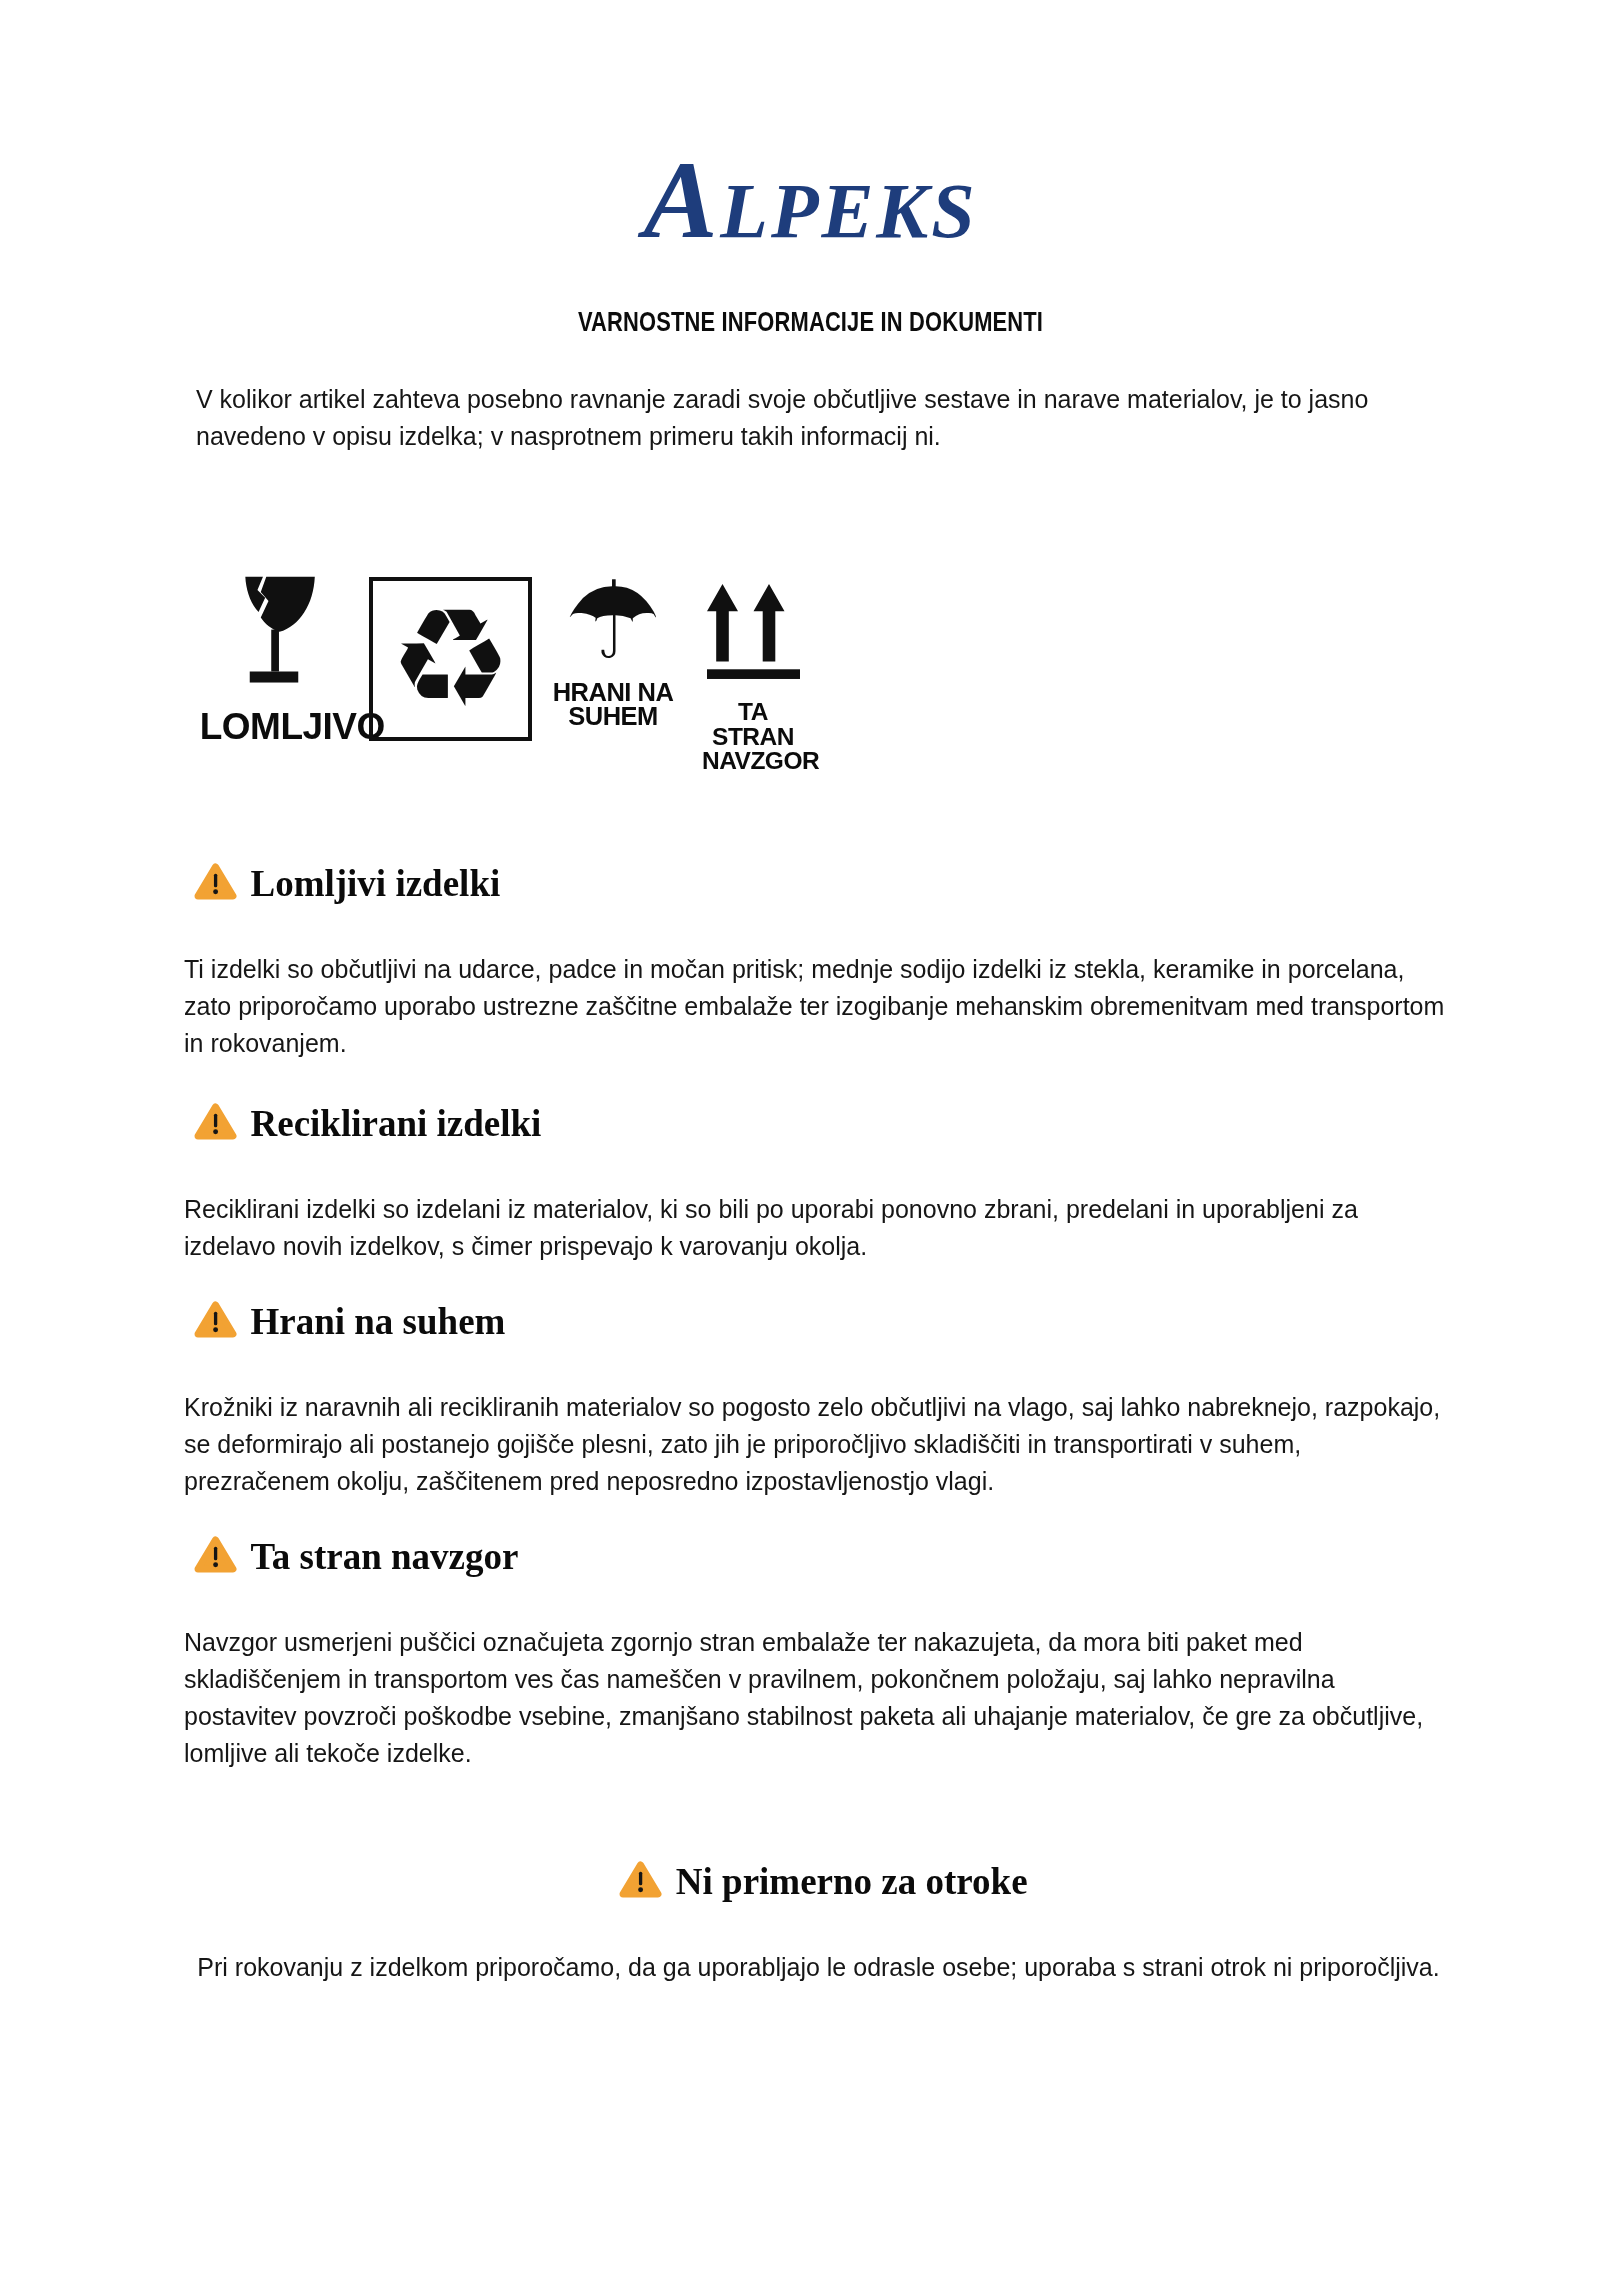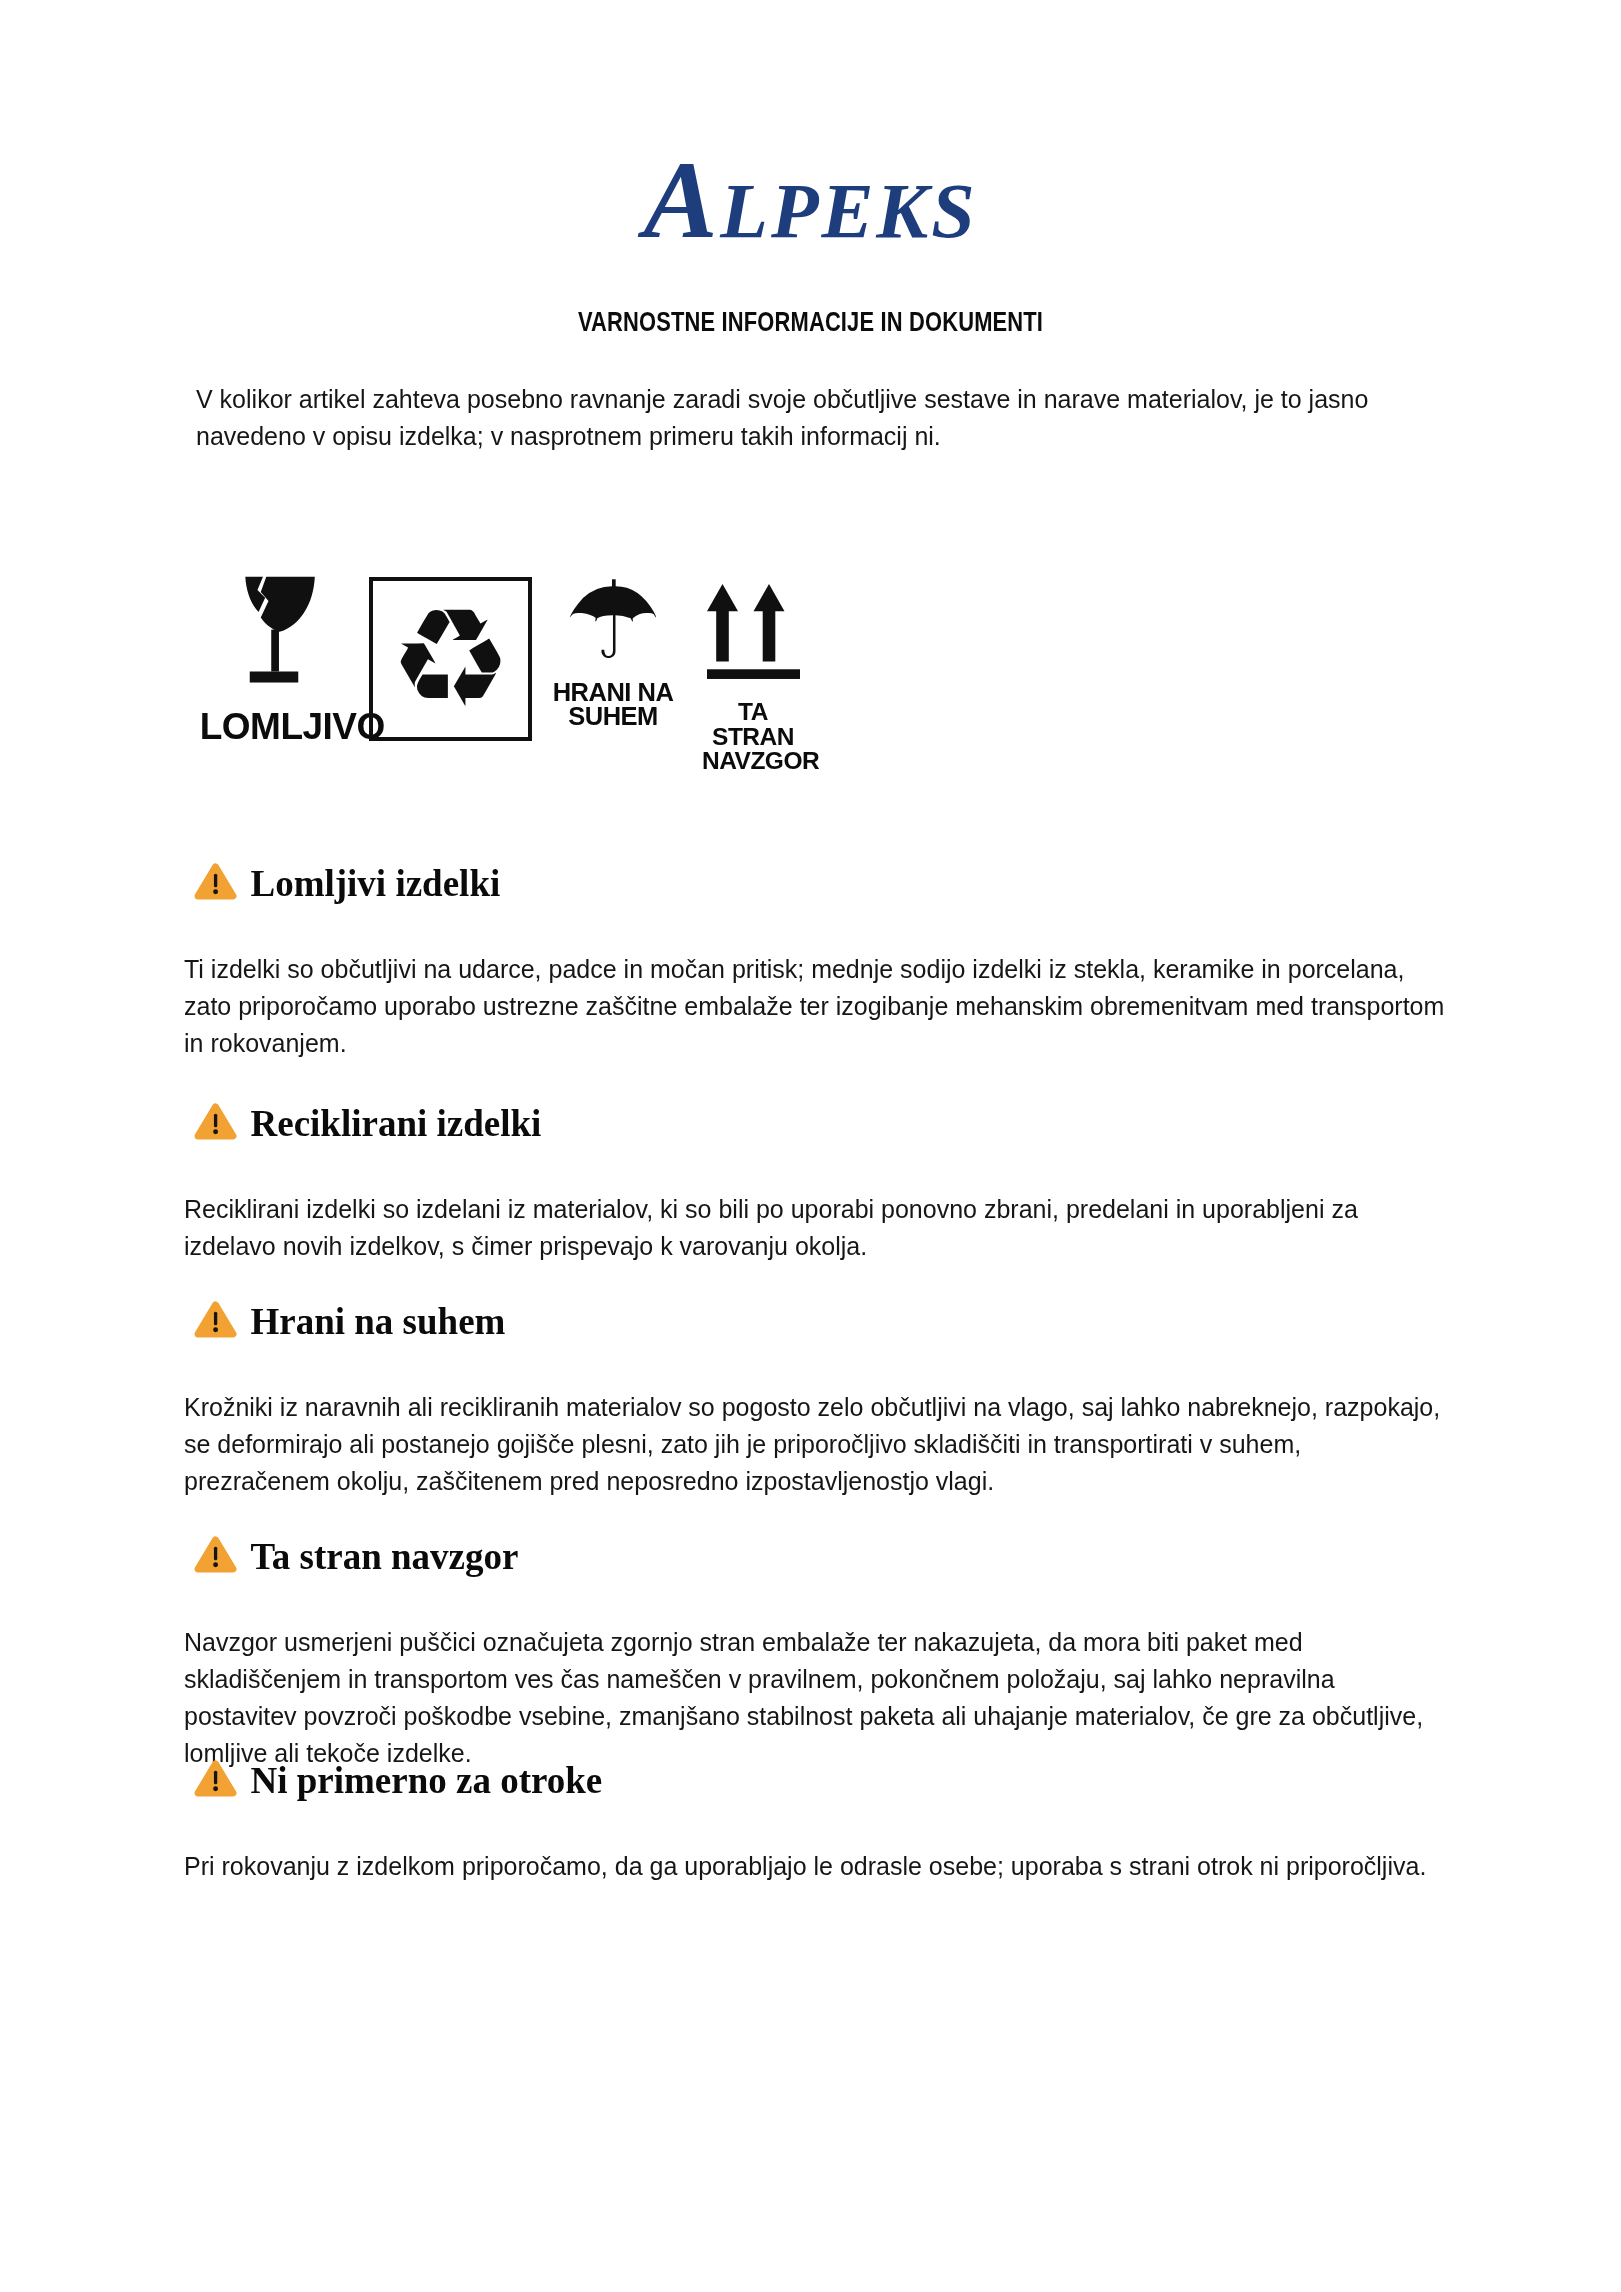--- a/index.html
+++ b/index.html
@@ -112,21 +112,21 @@
   .ib-up .icon-label { margin-top: 17.6px; font-size: 24.5px; }
 
   .icon-svg { display: inline-block; }
 
   
   .section { position: absolute; left: 184px; width: 1269px; }
   .sec-1 { top: 861px; }
   .sec-2 { top: 1101px; }
   .sec-3 { top: 1299px; }
   .sec-4 { top: 1534px; }
-  .sec-5 { top: 1758px; }
+  .sec-5 { top: 1859px; text-align: center; }
 
   .section h2 {
     font-family: "Liberation Serif", serif;
     font-size: 37px;
     font-weight: 700;
     line-height: 45px;
     color: #0b0b0b;
     white-space: nowrap;
   }
   .warn-wrap {

